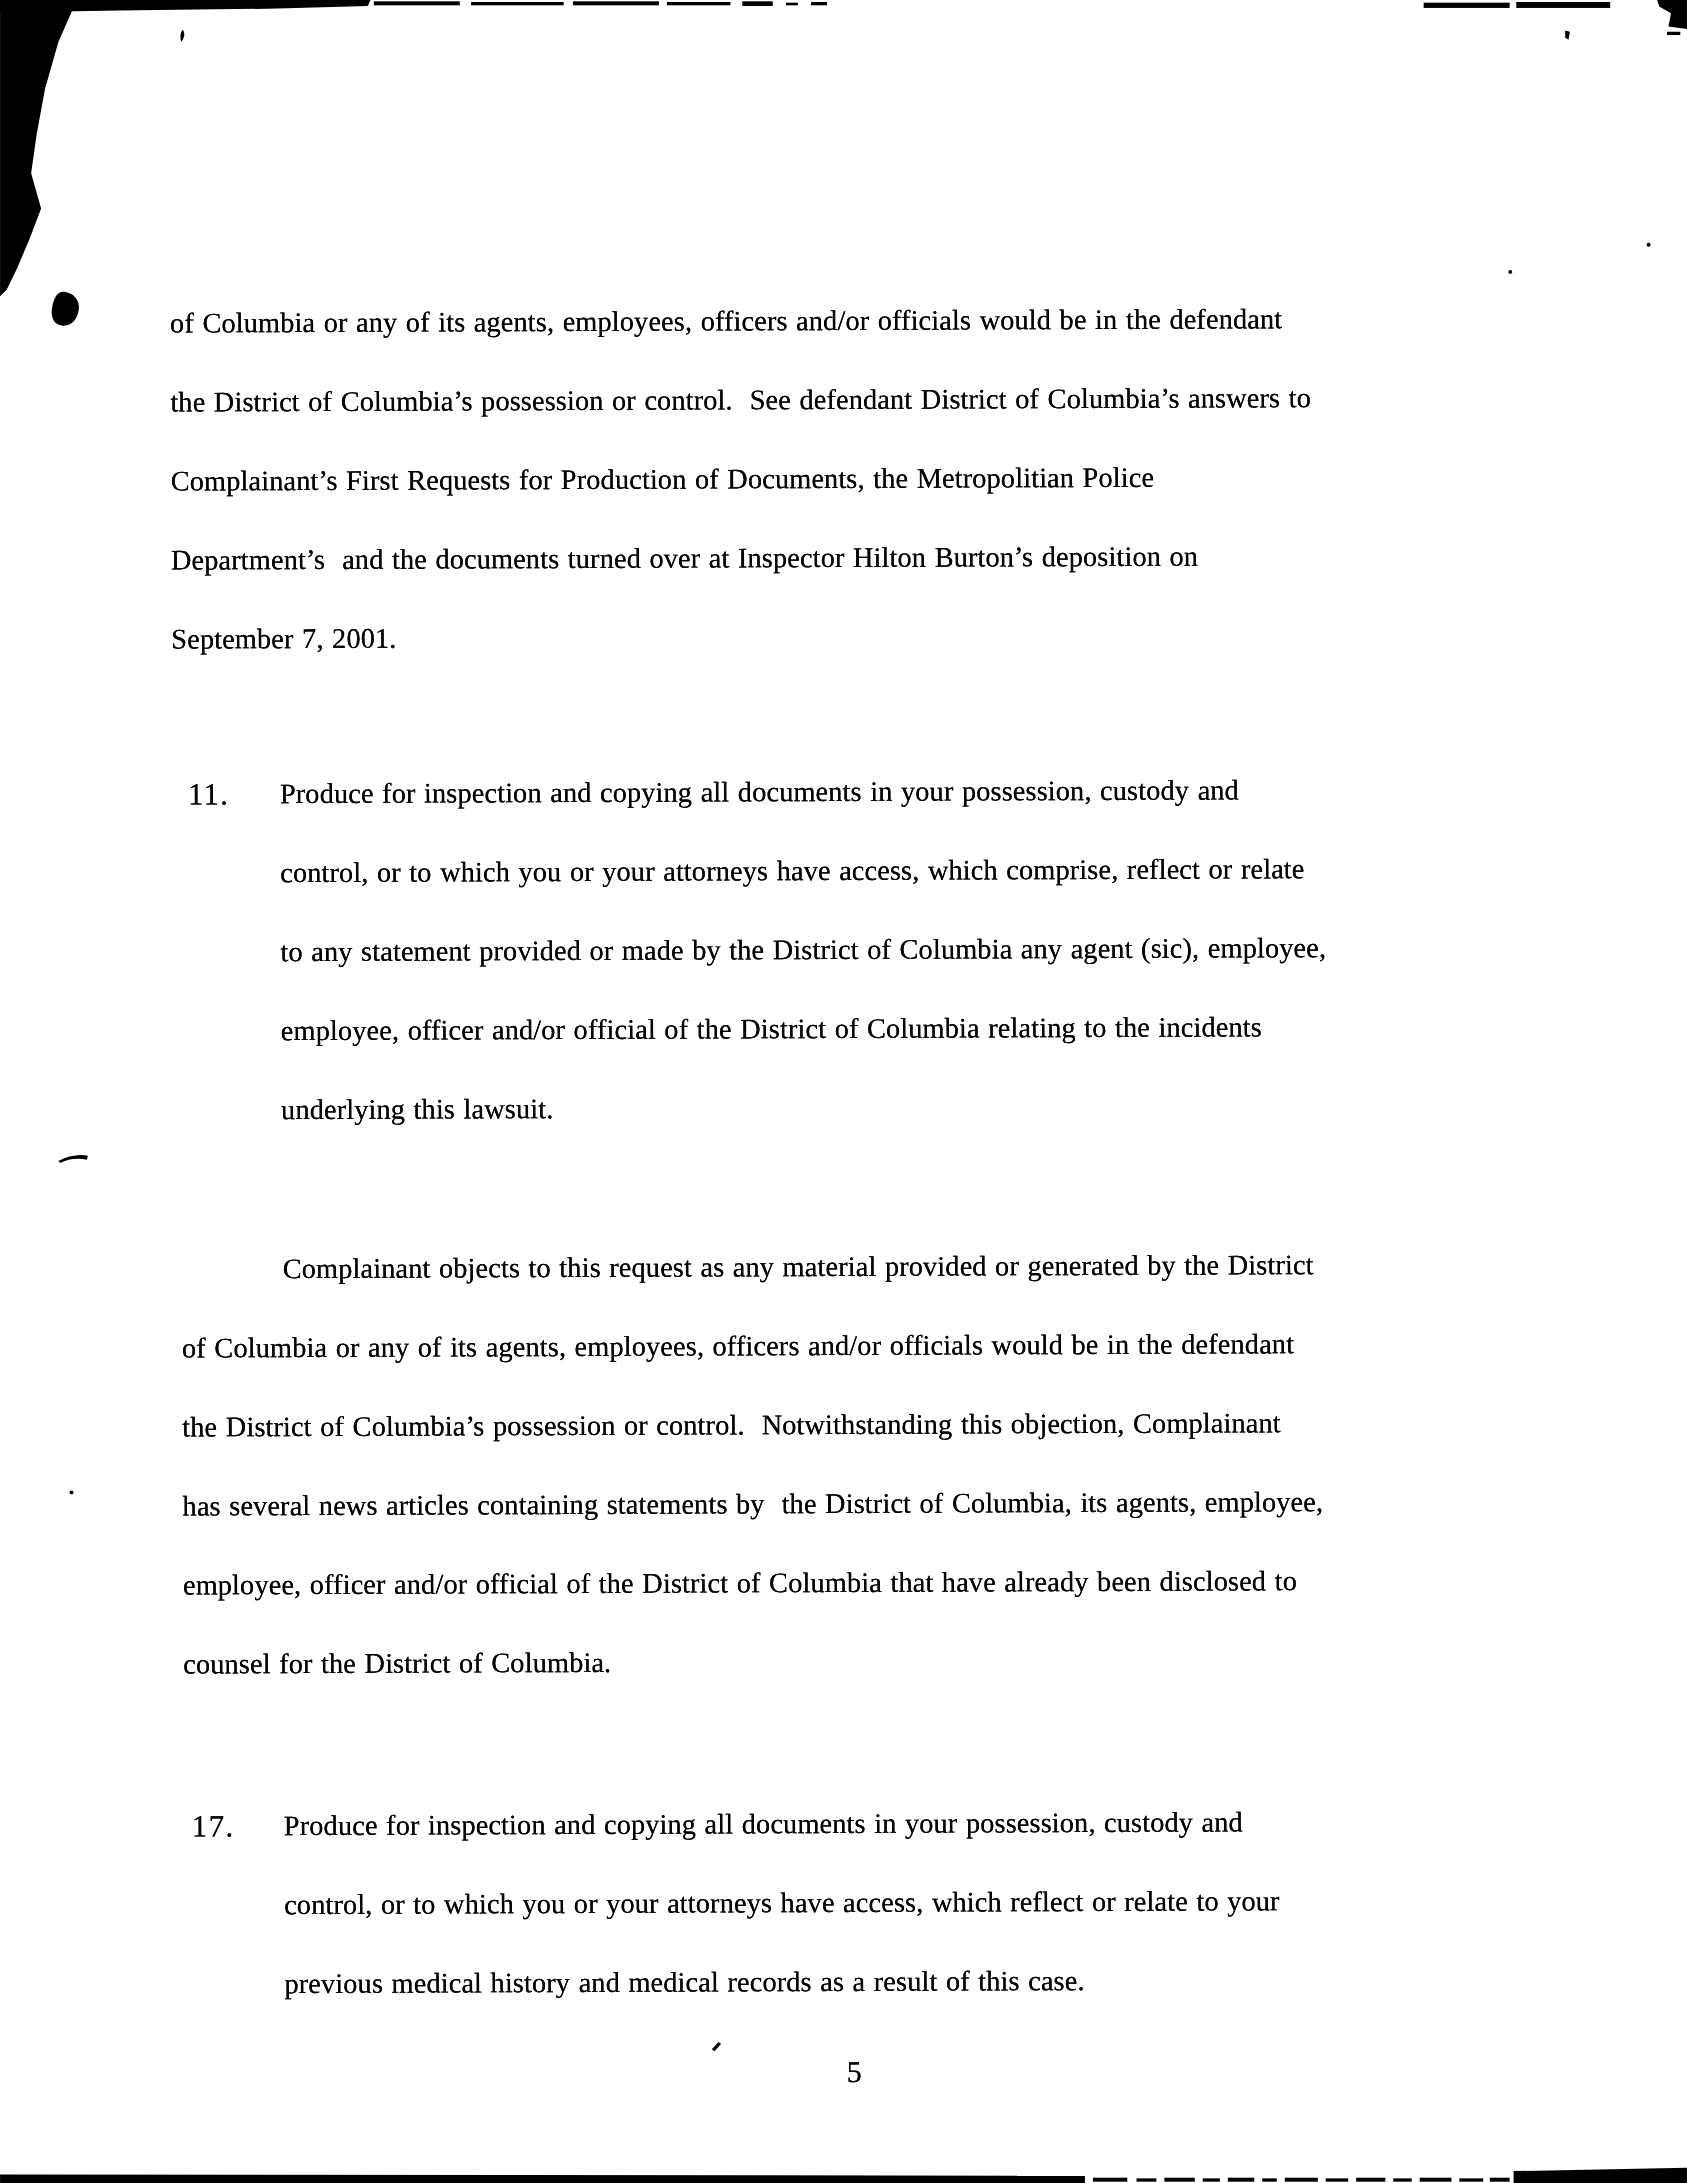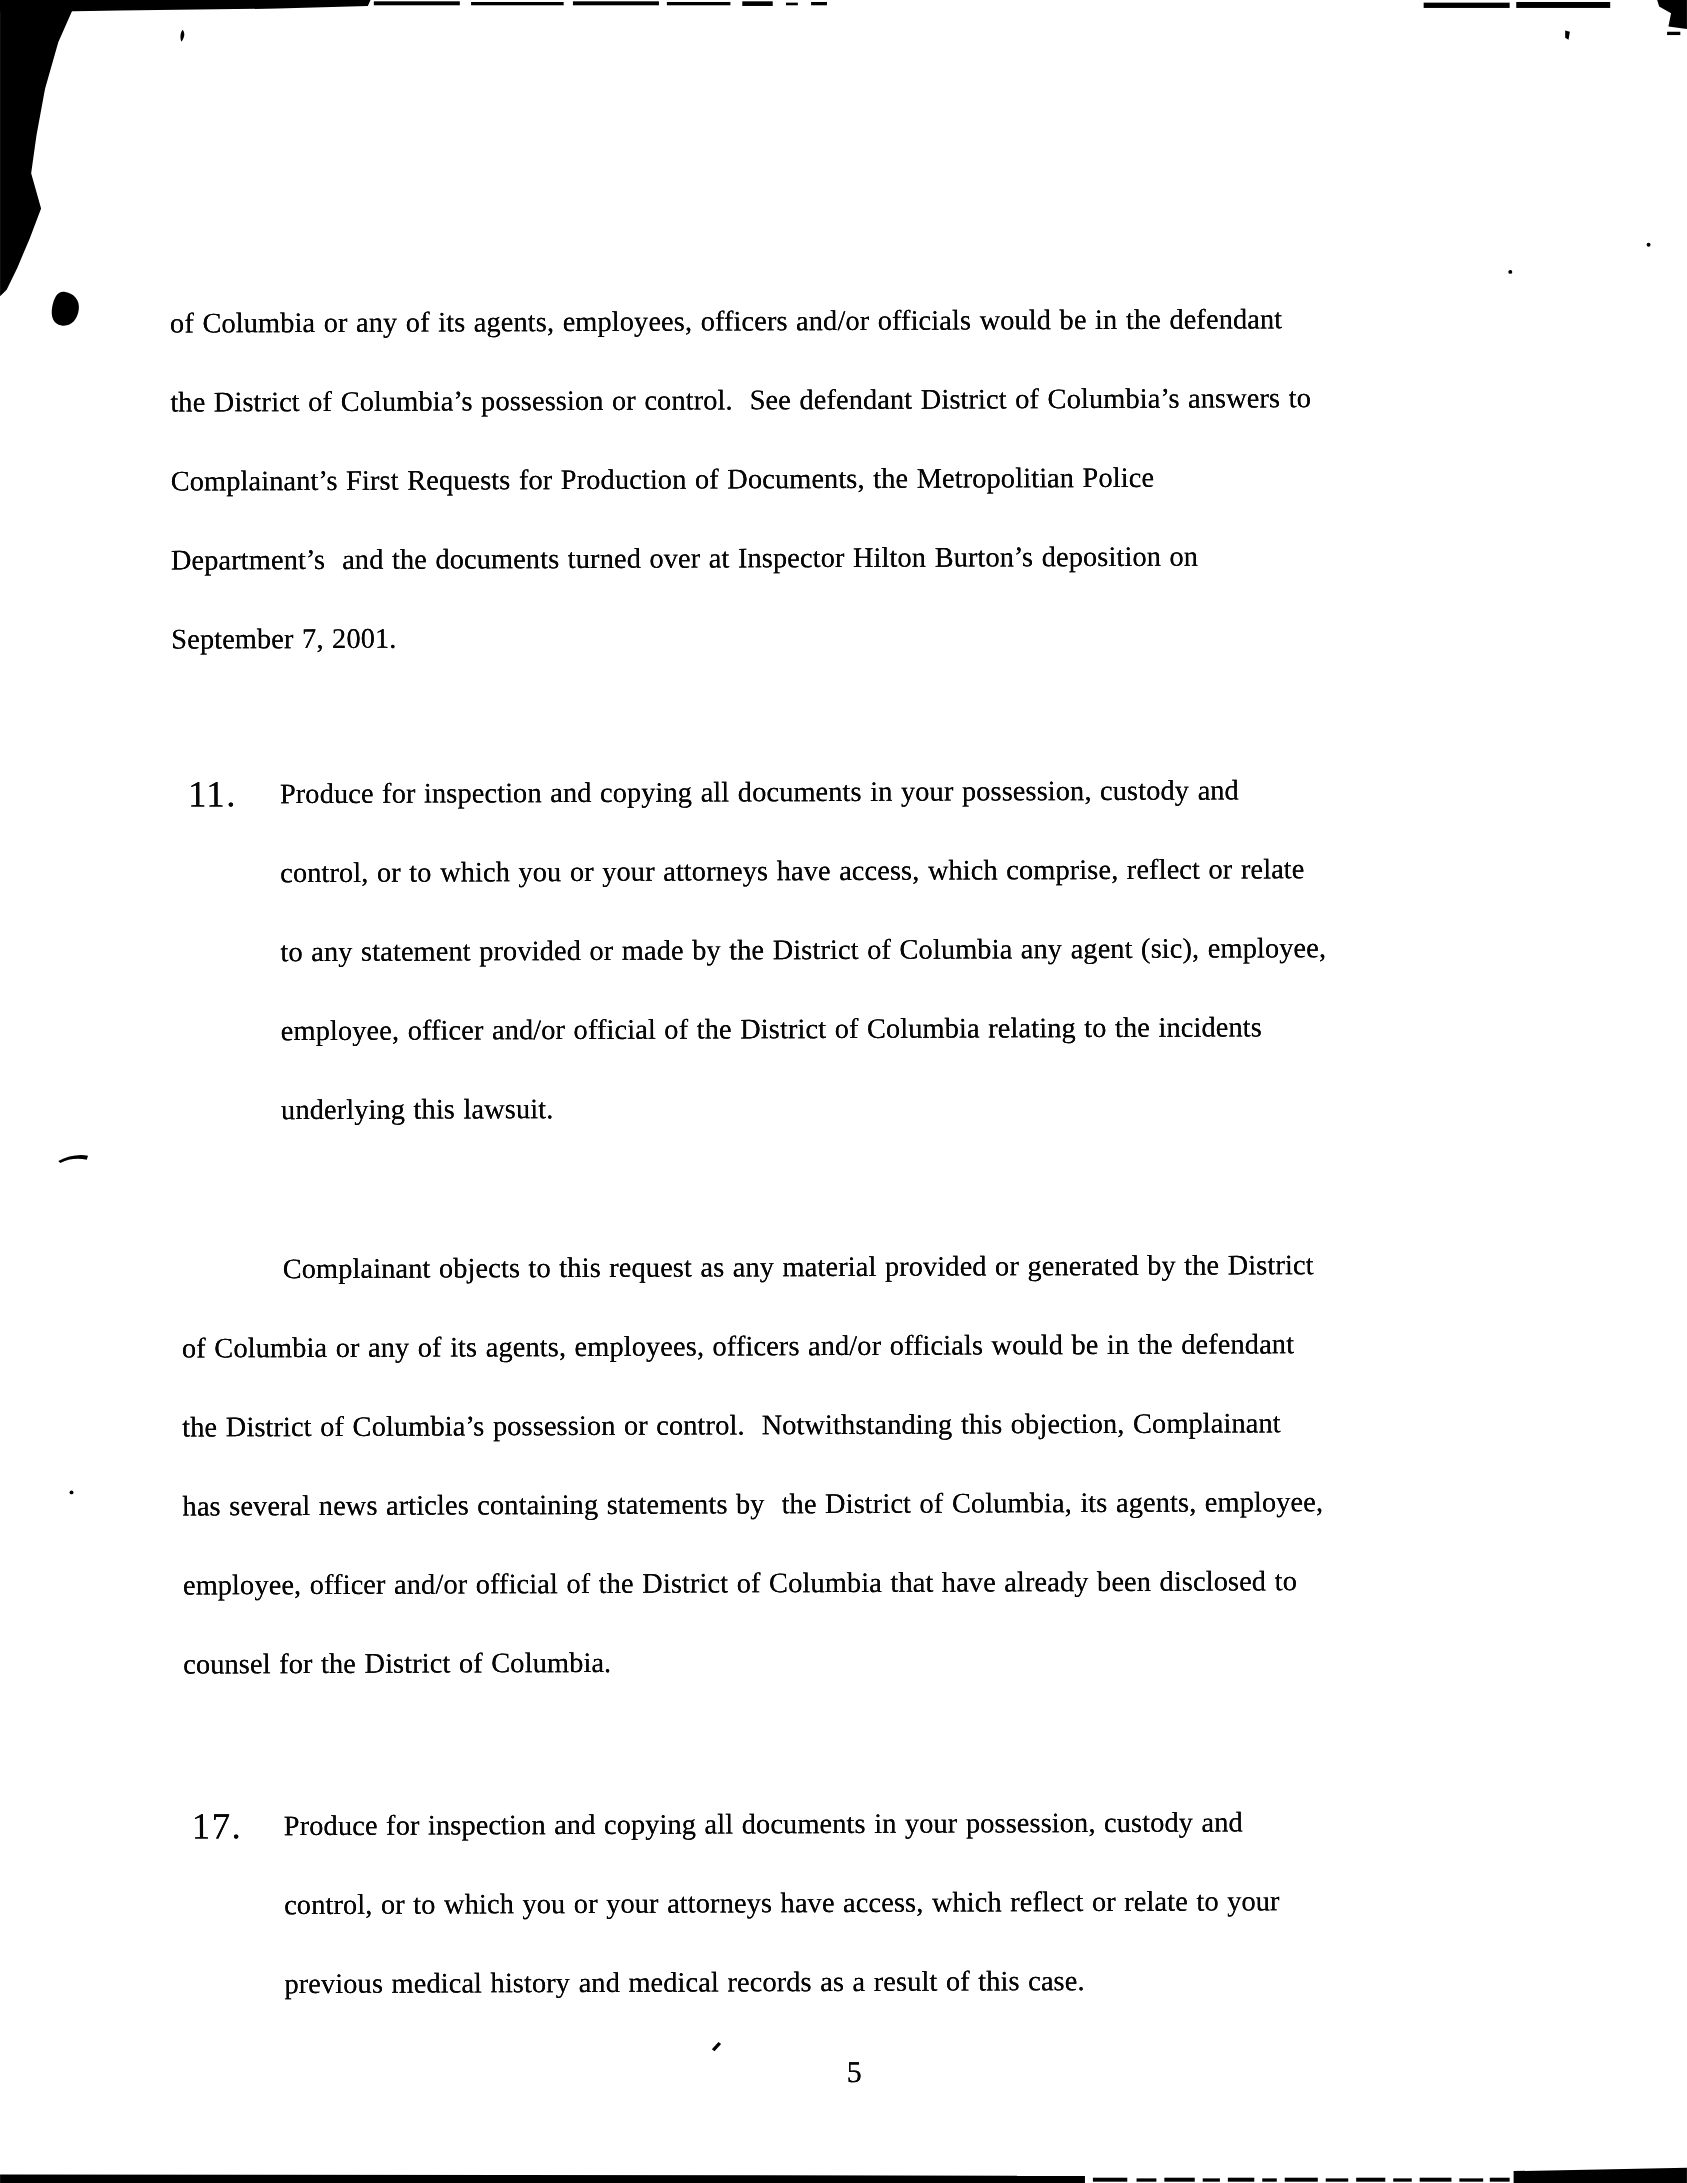--- a/index.html
+++ b/index.html
@@ -36,21 +36,21 @@
     text-shadow: 0 0 0.4px #000;
   }
   .para-intro      { left: 173px; top: 281px; }
   .para-objection  { left: 181px; top: 1227px; }
   .para-objection .line:first-child { padding-left: 101px; }
   .item-11 { top: 752px; }
   .item-12 { top: 1784px; }
   .item-number {
     position: absolute; left: 189px; top: 0;
     height: 79px; line-height: 79px;
-    font-size: 37px; letter-spacing: 1.3px;
+    font-size: 31px; letter-spacing: 1.3px;
     text-shadow: 0 0 0.4px #000;
   }
   .item-lines { position: absolute; left: 281px; top: 0; }
   .page-number {
     position: absolute; left: 824px; top: 2032px;
     width: 53px; height: 79px; line-height: 79px;
     font-size: 30px; text-align: center;
     text-shadow: 0 0 0.4px #000;
   }
 </style>

